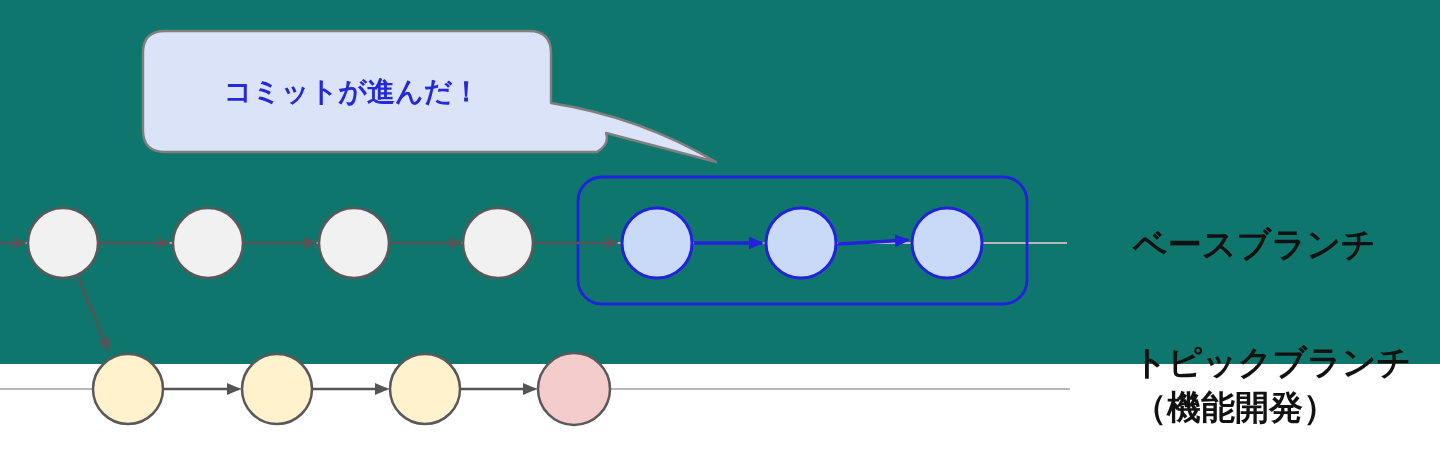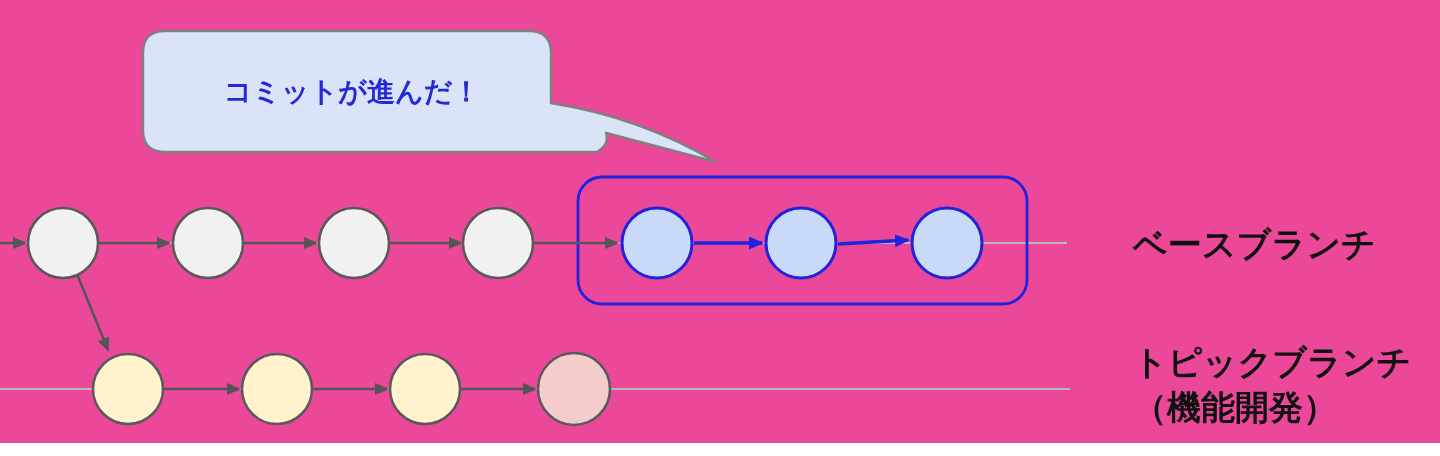--- a/index.html
+++ b/index.html
@@ -7,22 +7,22 @@
     padding: 0;
     background: #ffffff;
     width: 1440px;
     height: 456px;
     overflow: hidden;
     font-family: "Liberation Sans", sans-serif;
   }
   .stage {
     position: relative;
     width: 1440px;
-    height: 443px;
-    background: #ec4899;
+    height: 364px;
+    background: #0f766e;
   }
   svg { display: block; }
 
   .branch-line {
     stroke: var(--line-gray, #b9b9b9);
     stroke-width: 2;
     fill: none;
   }
   .arrow-gray {
     stroke: var(--arrow-gray, #555555);

